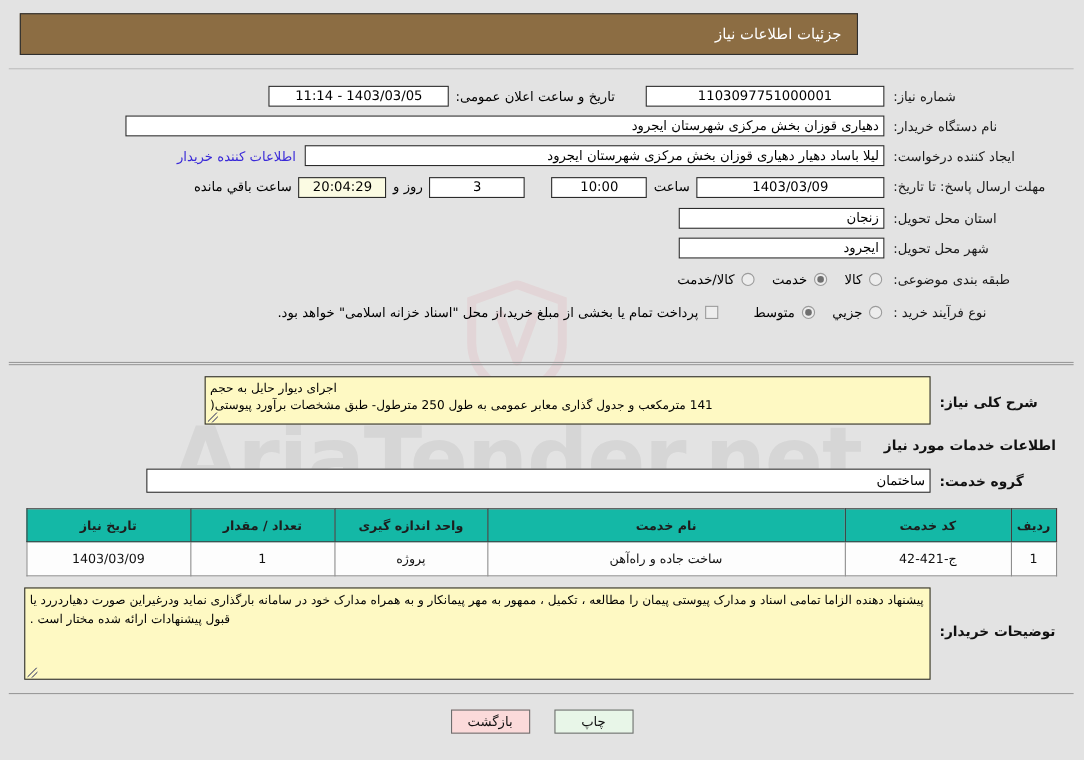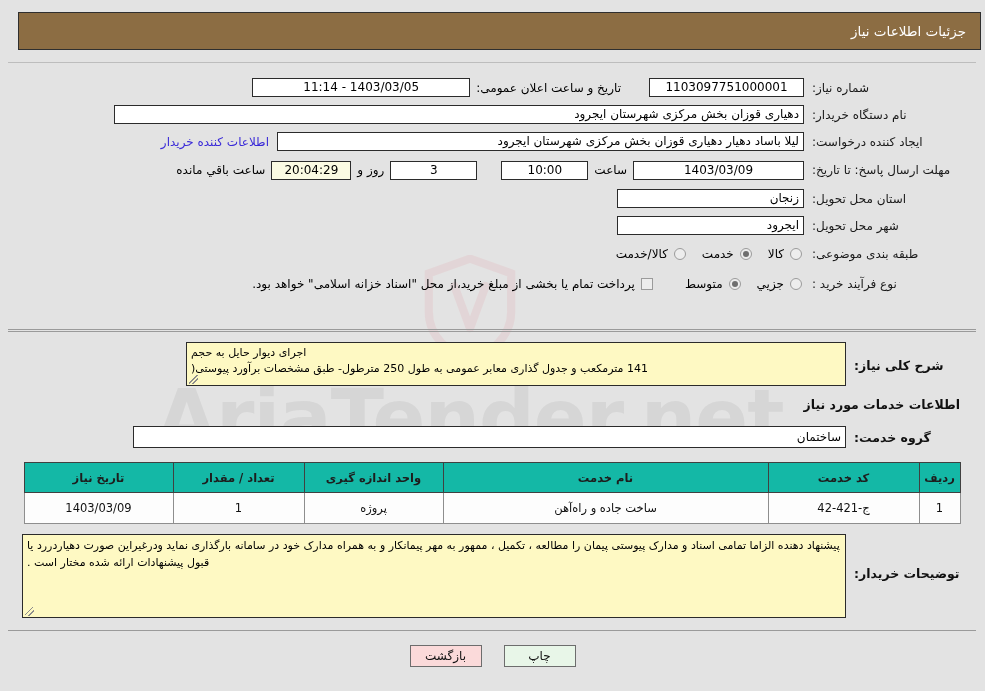--- a/index.html
+++ b/index.html
@@ -38,21 +38,21 @@
     font-weight:700;
     color:#b9b9b9;
     letter-spacing:-1px;
     direction:ltr;
     white-space:nowrap;
   }
 
   
   .hdr-wrap{
     position:absolute; left:18px; top:12px;
-    width:963px; height:38px;
+    width:762px; height:38px;
     z-index:10;
   }
   .hdr{
     width:100%;height:100%;
     background:#8c6d43;
     border:1px solid #2f2f2f;
     box-sizing:border-box;
     display:flex;align-items:center;
     justify-content:flex-start;
     padding:0 14px;
@@ -252,23 +252,23 @@
 <div class="hdr-wrap">
   <div class="hdr">
     <span class="hdr-title">جزئیات اطلاعات نیاز</span>
   </div>
 </div>
 
 <div class="panel" id="panel-top">
 
   <div class="row" style="margin-top:11px;">
     <span class="lbl lbl-w">شماره نیاز:</span>
-    <span class="fld center" style="width:155px;text-align:center;">1103097751000001</span>
+    <span class="fld center" style="width:217px;text-align:center;">1103097751000001</span>
     <span class="inline-lbl" style="margin-right:22px;">تاریخ و ساعت اعلان عمومی:</span>
-    <span class="fld center" style="width:218px;">1403/03/05 - 11:14</span>
+    <span class="fld center" style="width:164px;">1403/03/05 - 11:14</span>
   </div>
 
   <div class="row">
     <span class="lbl lbl-w">نام دستگاه خریدار:</span>
     <span class="fld rightal" style="width:690px;">دهیاری قوزان بخش مرکزی شهرستان ایجرود</span>
   </div>
 
   <div class="row">
     <span class="lbl lbl-w">ایجاد کننده درخواست:</span>
     <span class="fld rightal" style="width:527px;padding-left:40px;">لیلا باساد دهیار دهیاری قوزان بخش مرکزی شهرستان ایجرود</span>

